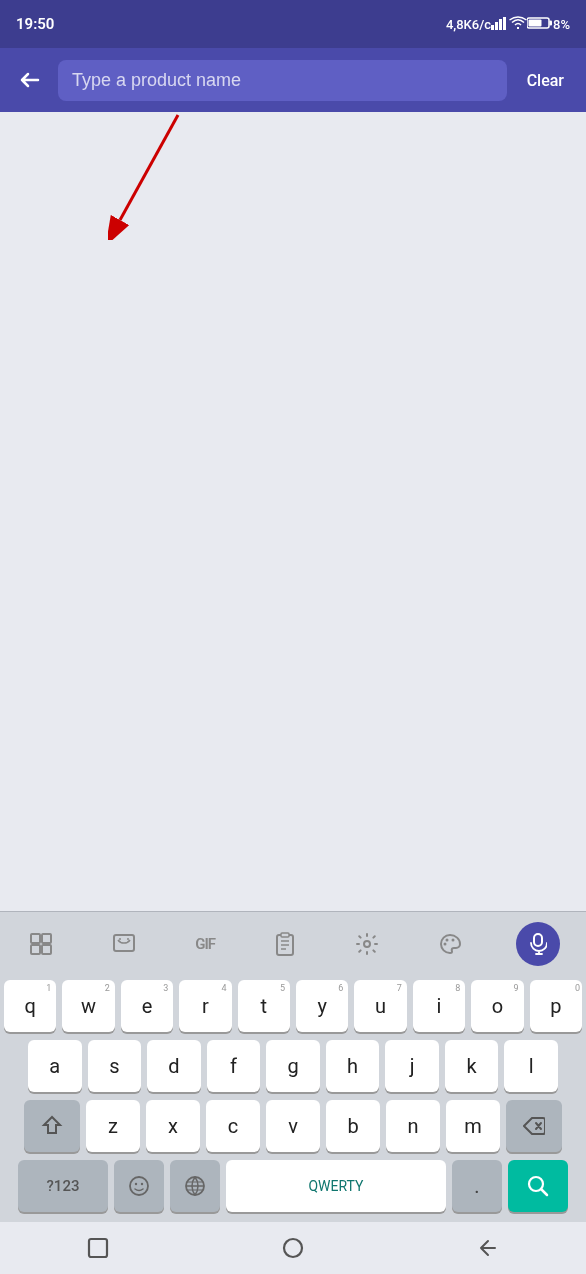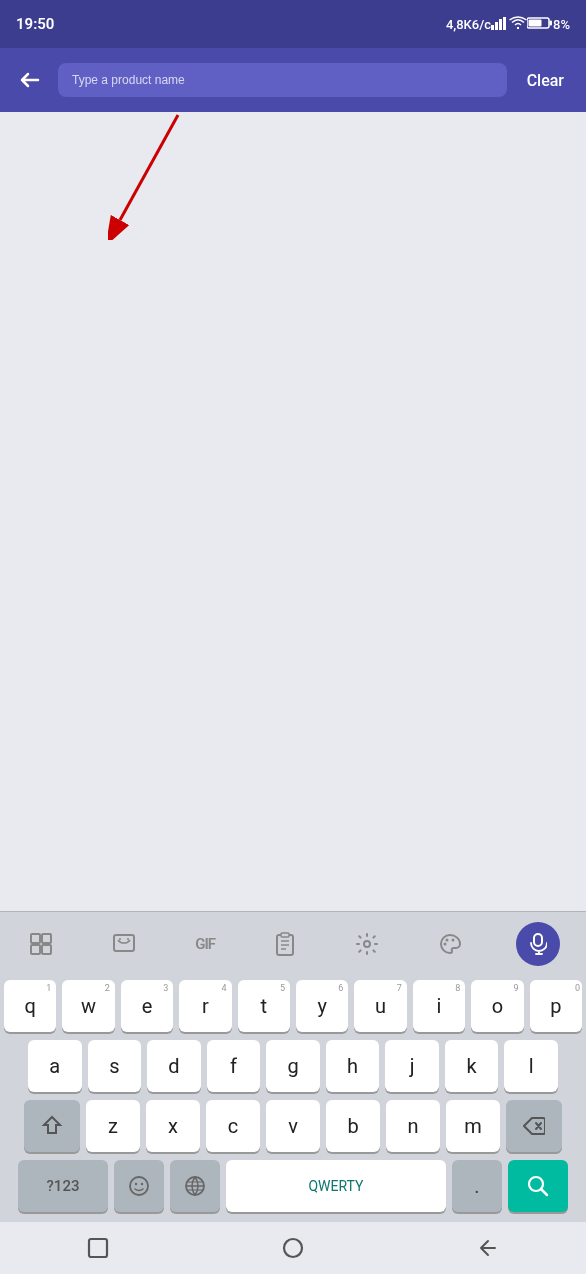--- a/index.html
+++ b/index.html
@@ -53,21 +53,21 @@
       padding: 4px;
       display: flex;
       align-items: center;
     }
     .search-input-box {
       flex: 1;
       background: #5f5fc4;
       border-radius: 8px;
       padding: 10px 14px;
       color: white;
-      font-size: 12px;
+      font-size: 18px;
       border: none;
       outline: none;
     }
     .search-input-box::placeholder {
       color: rgba(255,255,255,0.75);
     }
     .clear-btn {
       color: white;
       font-size: 16px;
       font-weight: 500;

